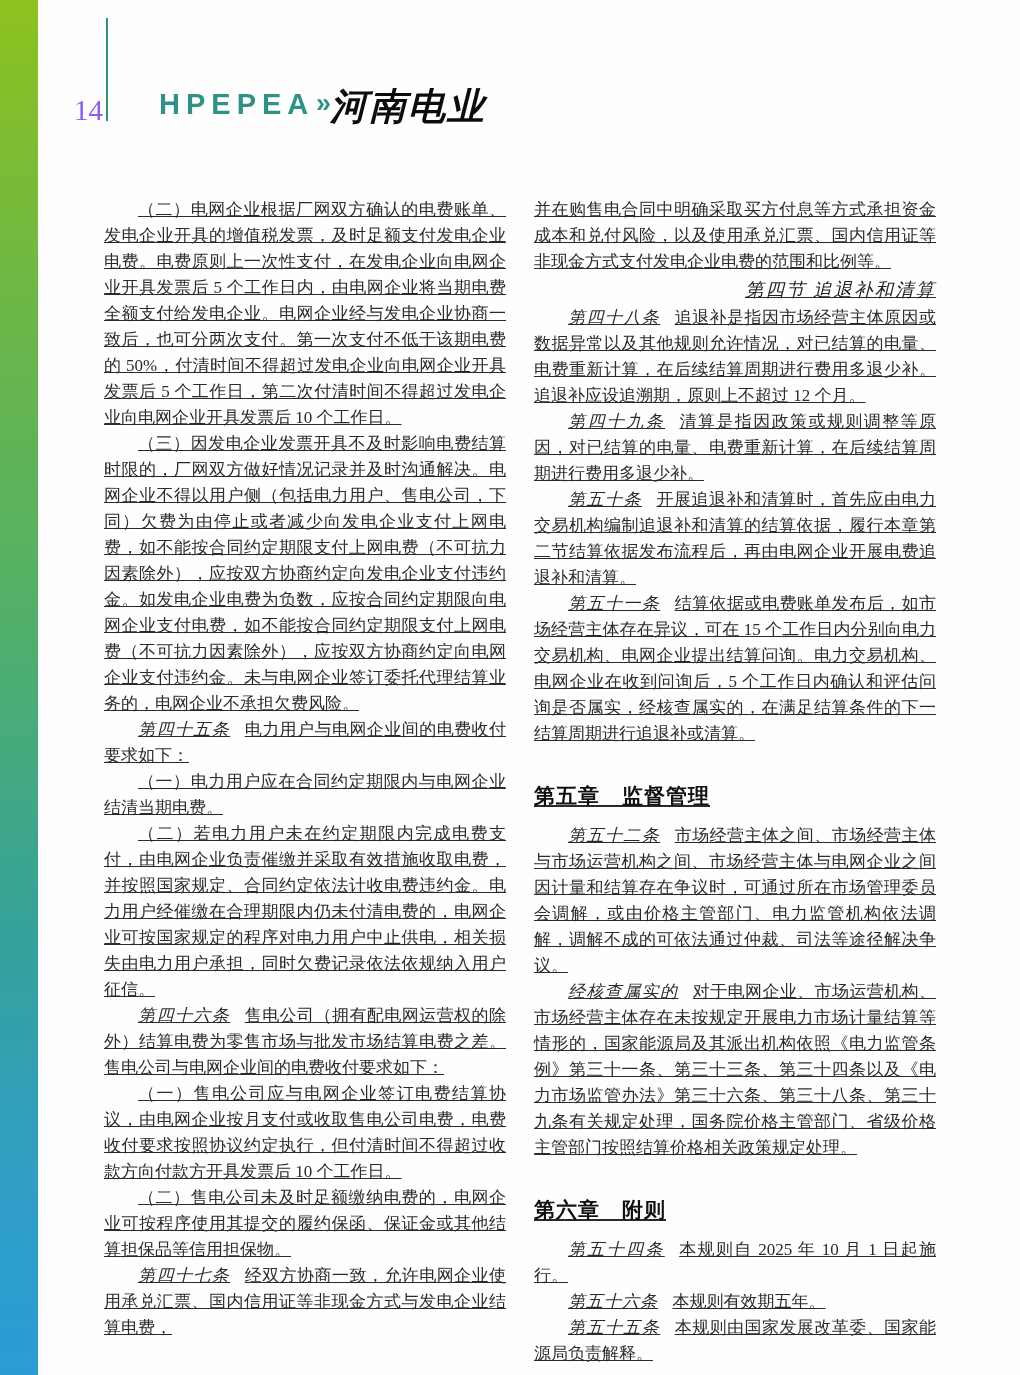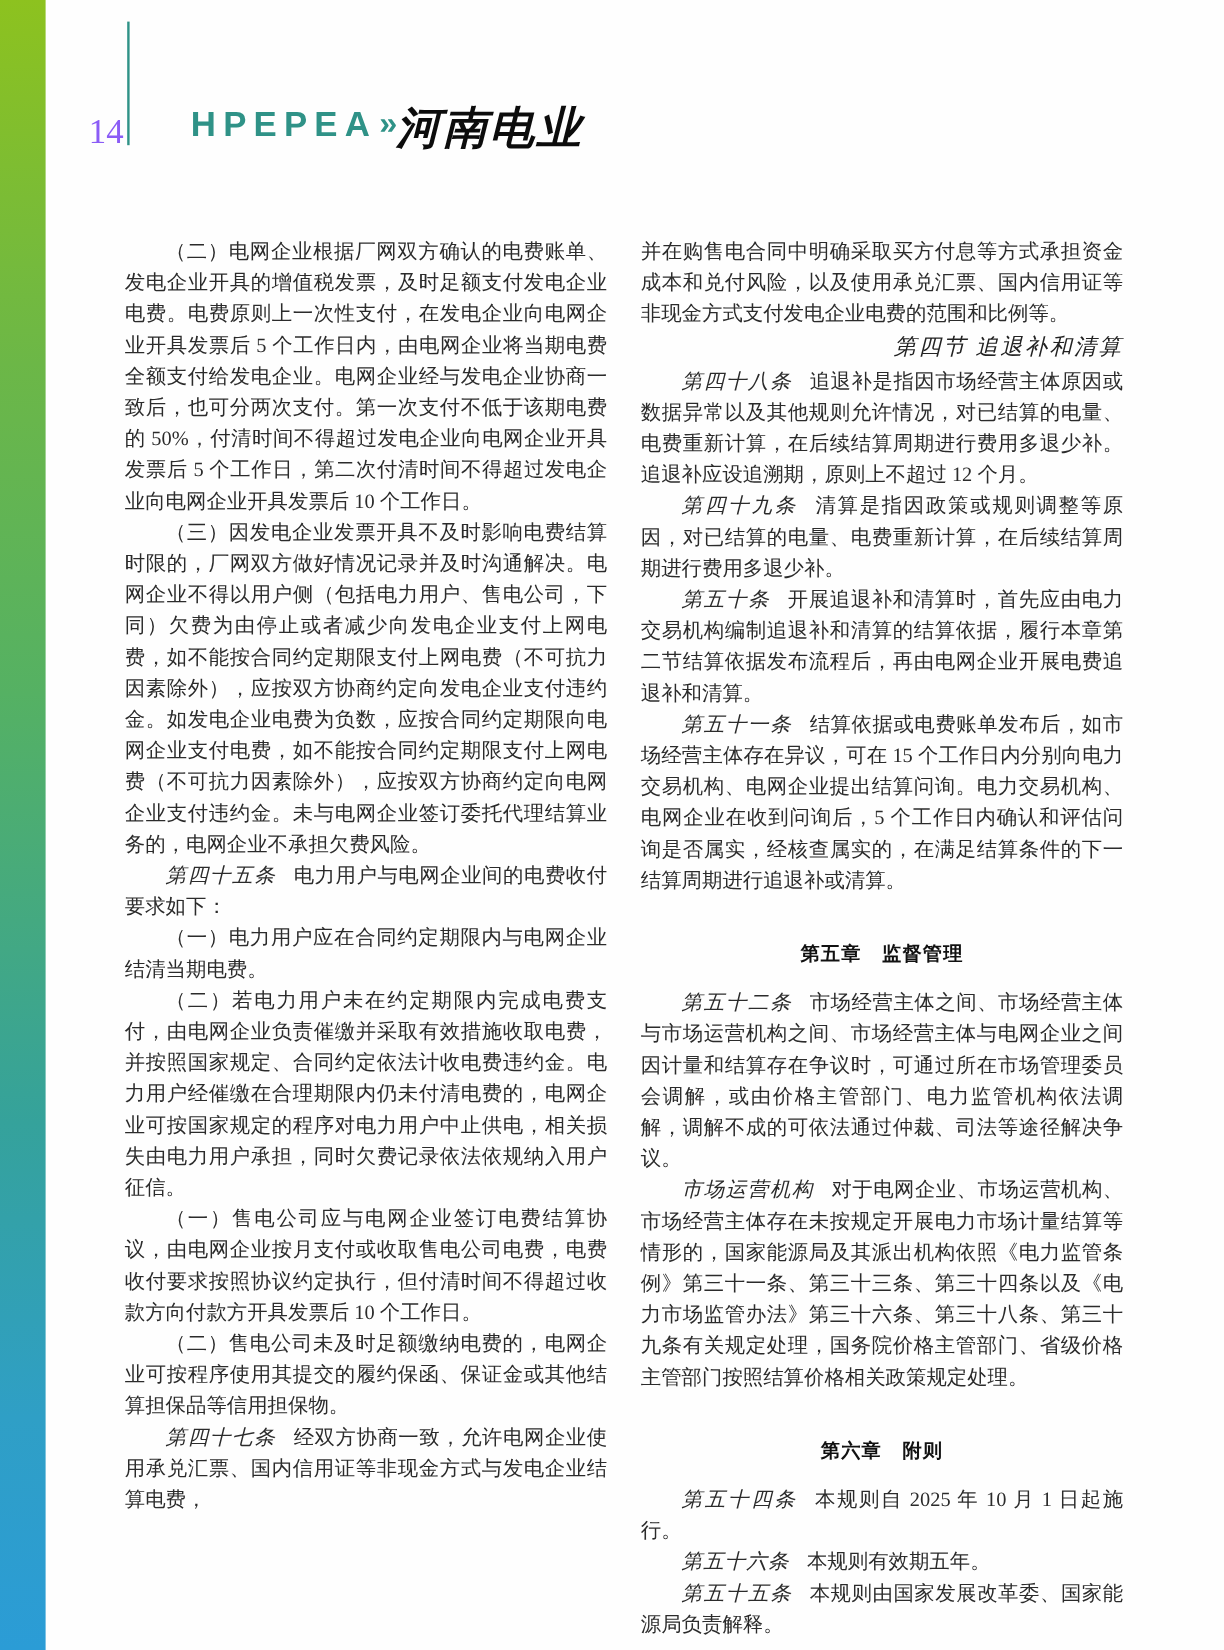--- a/index.html
+++ b/index.html
@@ -44,21 +44,21 @@
     position: absolute; left: 330px; top: 82px;
     font-size: 37px; font-weight: bold; font-style: italic;
     color: #0c0c0c;
     font-family: "DejaVu Serif", "Liberation Serif", serif;
     letter-spacing: 2px;
   }
 
   
   .columns {
     position: absolute; left: 104px; top: 197px;
-    width: 832px; display: flex; gap: 28px;
+    width: 832px; display: flex; gap: 28px; text-decoration: underline;
   }
   .col { width: 406px; }
 
   .col p {
     margin: 0;
     font-size: 17px;
     line-height: 26px;
     text-align: justify;
     color: #2b2b2b;
   }
@@ -70,24 +70,24 @@
     letter-spacing: 1px;
   }
   .col p.section-heading {
     text-align: right; text-indent: 0;
     font-style: italic; font-size: 18.5px;
     letter-spacing: 2px;
     margin: 2px 0;
     color: #222;
   }
   .col p.chapter-heading {
-    text-align: center; text-indent: 0;
+    text-align: left; text-indent: 0;
     font-style: normal; font-weight: bold;
     font-family: "Liberation Sans", "DejaVu Sans", sans-serif;
-    font-size: 16px; letter-spacing: 1px;
+    font-size: 21px; letter-spacing: 1px;
     margin: 36px 0 14px 0;
     color: #111;
   }
 </style>
 </head>
 <body>
 
 <div class="page">
 
   <div class="side-bar"></div>
@@ -98,34 +98,35 @@
   <div class="logo-sep">»</div>
   <div class="logo-cn">河南电业</div>
 
   <div class="columns">
     <div class="col">
         <p class="body">（二）电网企业根据厂网双方确认的电费账单、发电企业开具的增值税发票，及时足额支付发电企业电费。电费原则上一次性支付，在发电企业向电网企业开具发票后 5 个工作日内，由电网企业将当期电费全额支付给发电企业。电网企业经与发电企业协商一致后，也可分两次支付。第一次支付不低于该期电费的 50%，付清时间不得超过发电企业向电网企业开具发票后 5 个工作日，第二次付清时间不得超过发电企业向电网企业开具发票后 10 个工作日。</p>
         <p class="body">（三）因发电企业发票开具不及时影响电费结算时限的，厂网双方做好情况记录并及时沟通解决。电网企业不得以用户侧（包括电力用户、售电公司，下同）欠费为由停止或者减少向发电企业支付上网电费，如不能按合同约定期限支付上网电费（不可抗力因素除外），应按双方协商约定向发电企业支付违约金。如发电企业电费为负数，应按合同约定期限向电网企业支付电费，如不能按合同约定期限支付上网电费（不可抗力因素除外），应按双方协商约定向电网企业支付违约金。未与电网企业签订委托代理结算业务的，电网企业不承担欠费风险。</p>
         <p class="body"><span class="lead">第四十五条</span>电力用户与电网企业间的电费收付要求如下：</p>
         <p class="body">（一）电力用户应在合同约定期限内与电网企业结清当期电费。</p>
         <p class="body">（二）若电力用户未在约定期限内完成电费支付，由电网企业负责催缴并采取有效措施收取电费，并按照国家规定、合同约定依法计收电费违约金。电力用户经催缴在合理期限内仍未付清电费的，电网企业可按国家规定的程序对电力用户中止供电，相关损失由电力用户承担，同时欠费记录依法依规纳入用户征信。</p>
+        <p class="body"><span class="lead">第四十六条</span>售电公司（拥有配电网运营权的除外）结算电费为零售市场与批发市场结算电费之差。售电公司与电网企业间的电费收付要求如下：</p>
         <p class="body">（一）售电公司应与电网企业签订电费结算协议，由电网企业按月支付或收取售电公司电费，电费收付要求按照协议约定执行，但付清时间不得超过收款方向付款方开具发票后 10 个工作日。</p>
         <p class="body">（二）售电公司未及时足额缴纳电费的，电网企业可按程序使用其提交的履约保函、保证金或其他结算担保品等信用担保物。</p>
         <p class="body"><span class="lead">第四十七条</span>经双方协商一致，允许电网企业使用承兑汇票、国内信用证等非现金方式与发电企业结算电费，</p>
       </div>
     <div class="col">
         <p class="continuation">并在购售电合同中明确采取买方付息等方式承担资金成本和兑付风险，以及使用承兑汇票、国内信用证等非现金方式支付发电企业电费的范围和比例等。</p>
         <p class="section-heading">第四节 追退补和清算</p>
         <p class="body"><span class="lead">第四十八条</span>追退补是指因市场经营主体原因或数据异常以及其他规则允许情况，对已结算的电量、电费重新计算，在后续结算周期进行费用多退少补。追退补应设追溯期，原则上不超过 12 个月。</p>
         <p class="body"><span class="lead">第四十九条</span>清算是指因政策或规则调整等原因，对已结算的电量、电费重新计算，在后续结算周期进行费用多退少补。</p>
         <p class="body"><span class="lead">第五十条</span>开展追退补和清算时，首先应由电力交易机构编制追退补和清算的结算依据，履行本章第二节结算依据发布流程后，再由电网企业开展电费追退补和清算。</p>
         <p class="body"><span class="lead">第五十一条</span>结算依据或电费账单发布后，如市场经营主体存在异议，可在 15 个工作日内分别向电力交易机构、电网企业提出结算问询。电力交易机构、电网企业在收到问询后，5 个工作日内确认和评估问询是否属实，经核查属实的，在满足结算条件的下一结算周期进行追退补或清算。</p>
         <p class="chapter-heading">第五章　监督管理</p>
         <p class="body"><span class="lead">第五十二条</span>市场经营主体之间、市场经营主体与市场运营机构之间、市场经营主体与电网企业之间因计量和结算存在争议时，可通过所在市场管理委员会调解，或由价格主管部门、电力监管机构依法调解，调解不成的可依法通过仲裁、司法等途径解决争议。</p>
-        <p class="body"><span class="lead">市场运营机构</span>对于电网企业、市场运营机构、市场经营主体存在未按规定开展电力市场计量结算等情形的，国家能源局及其派出机构依照《电力监管条例》第三十一条、第三十三条、第三十四条以及《电力市场监管办法》第三十六条、第三十八条、第三十九条有关规定处理，国务院价格主管部门、省级价格主管部门按照结算价格相关政策规定处理。</p>
+        <p class="body"><span class="lead">经核查属实的</span>对于电网企业、市场运营机构、市场经营主体存在未按规定开展电力市场计量结算等情形的，国家能源局及其派出机构依照《电力监管条例》第三十一条、第三十三条、第三十四条以及《电力市场监管办法》第三十六条、第三十八条、第三十九条有关规定处理，国务院价格主管部门、省级价格主管部门按照结算价格相关政策规定处理。</p>
         <p class="chapter-heading">第六章　附则</p>
         <p class="body"><span class="lead">第五十四条</span>本规则自 2025 年 10 月 1 日起施行。</p>
         <p class="body"><span class="lead">第五十六条</span>本规则有效期五年。</p>
         <p class="body"><span class="lead">第五十五条</span>本规则由国家发展改革委、国家能源局负责解释。</p>
       </div>
   </div>
 
 </div>
 
 </body></html>

